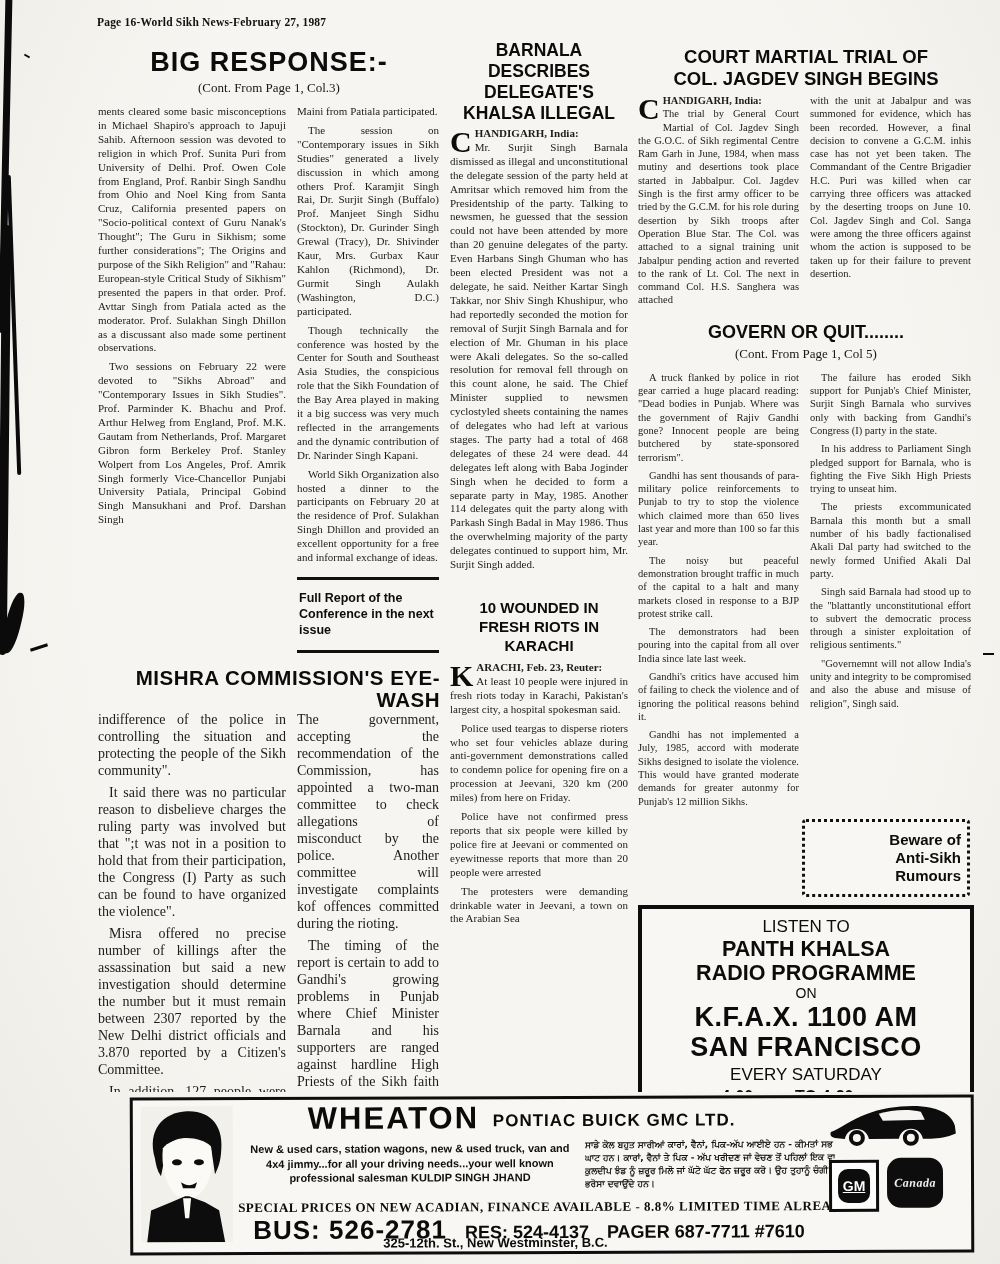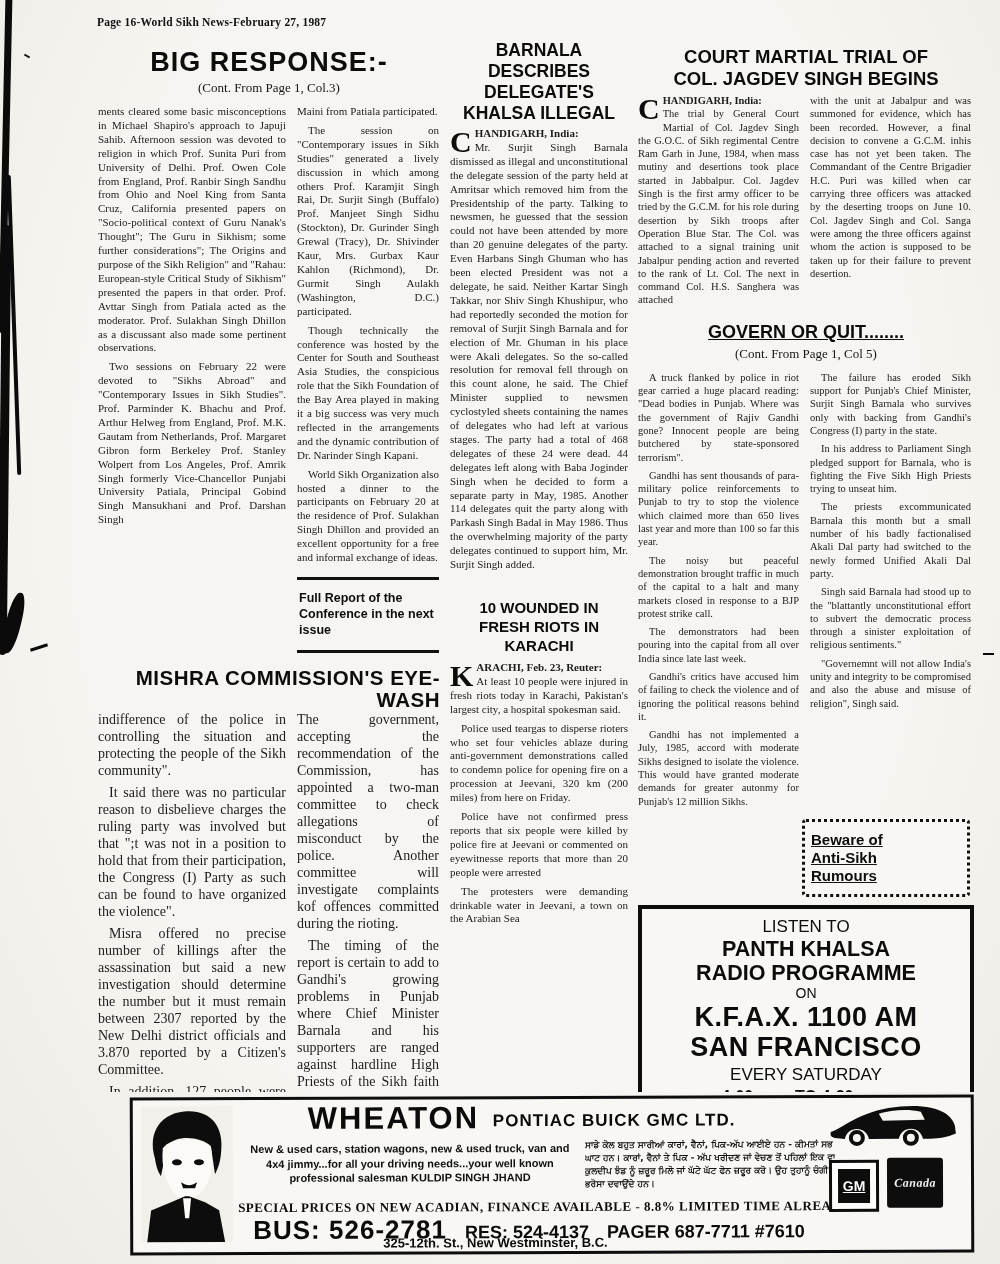--- a/index.html
+++ b/index.html
@@ -58,34 +58,34 @@
 
   h1.t-big{
     margin:8px 0 2px;text-align:center;
     font:bold 27px/28px "Liberation Sans", sans-serif;letter-spacing:1px;color:#0c0c0c;
   }
   .contline{
     text-align:center;font:13px "Liberation Serif", serif;margin:4px 0 9px;color:#161616;
   }
   .t-mid{margin:0 0 3px;text-align:center;font:bold 17.5px/21px "Liberation Sans", sans-serif;color:#0c0c0c;}
   .t-cm{margin:6px 0 4px;text-align:center;font:bold 18.5px/22px "Liberation Sans", sans-serif;color:#0c0c0c;}
-  .t-goq{margin:10px 0 0;text-align:center;font:bold 18px/20px "Liberation Sans", sans-serif;color:#0c0c0c;text-decoration:underline;}
+  .t-goq{margin:10px 0 0;text-align:center;font:bold 18px/20px "Liberation Sans", sans-serif;color:#0c0c0c;}
   .t-mishra{margin:14px 0 0;text-align:right;font:bold 20.5px/22px "Liberation Sans", sans-serif;letter-spacing:.5px;color:#0c0c0c;}
   .t-karachi{margin:26px 0 6px;text-align:center;font:bold 15px/19px "Liberation Sans", sans-serif;color:#0c0c0c;}
 
   .note-box{
     margin-top:12px;border-top:3px solid #111;border-bottom:3px solid #111;
     padding:10px 2px 12px;
   }
   .note-box .note{font:bold 12.5px/16px "Liberation Sans", sans-serif;color:#0d0d0d;}
 
   .beware-box{
     width:150px;margin:6px 4px 8px auto;
     border:3px dotted #111;border-radius:4px;background:#f8f7f3;
-    padding:9px 6px;text-align:left;text-decoration:underline;
+    padding:9px 6px;text-align:right;
   }
   .beware-box div{font:bold 15px/18px "Liberation Sans", sans-serif;color:#0c0c0c;}
 
   .radio-box{
     margin-top:6px;border:4px solid #0d0d0d;background:#f8f7f3;
     padding:8px 4px 9px;text-align:center;
   }
   .radio-box div{font-family:"Liberation Sans", sans-serif;color:#0c0c0c;}
   .r0{font-size:17px;line-height:20px;}
   .r1,.r2{font-size:21.5px;line-height:24px;font-weight:bold;}
@@ -109,22 +109,22 @@
   .ad-car{position:absolute;right:12px;top:4px;width:132px;height:46px;}
   .ad-special{position:absolute;left:105px;top:100px;width:600px;text-align:center;
     font:bold 13px "Liberation Serif", serif;letter-spacing:.5px;color:#0d0d0d;white-space:nowrap;}
   .ad-phones{position:absolute;left:120px;top:115px;width:580px;white-space:nowrap;}
   .ad-phones .bus{font:bold 26px "Liberation Sans", sans-serif;color:#0b0b0b;letter-spacing:1px;}
   .ad-phones .res,.ad-phones .pager{font:bold 18px "Liberation Sans", sans-serif;color:#0b0b0b;margin-left:14px;}
   .ad-address{position:absolute;left:250px;top:136px;font:bold 13px "Liberation Sans", sans-serif;color:#0b0b0b;}
   .gm-box{position:absolute;right:92px;top:62px;width:44px;height:46px;border:3px solid #0d0d0d;background:#fdfdfb;
     display:flex;align-items:center;justify-content:center;}
   .gm-inner{width:32px;height:34px;background:#0d0d0d;color:#fff;display:flex;align-items:center;justify-content:center;
-    font:bold 14px "Liberation Sans", sans-serif;text-decoration:underline;}
-  .canada-box{position:absolute;right:28px;top:60px;width:56px;height:50px;background:#0d0d0d;border-radius:3px;
+    font:bold 14px "Liberation Sans", sans-serif;text-decoration:underline;border-radius:10px;}
+  .canada-box{position:absolute;right:28px;top:60px;width:56px;height:50px;background:#0d0d0d;border-radius:14px;
     display:flex;align-items:center;justify-content:center;}
   .canada-box span{color:#f3f2ee;font:bold italic 12px "Liberation Serif", serif;letter-spacing:.5px;}
 </style>
 </head>
 <body>
 
 <div class="page">
 
   <div class="scan m1"></div>
   <div class="scan m2"></div>

